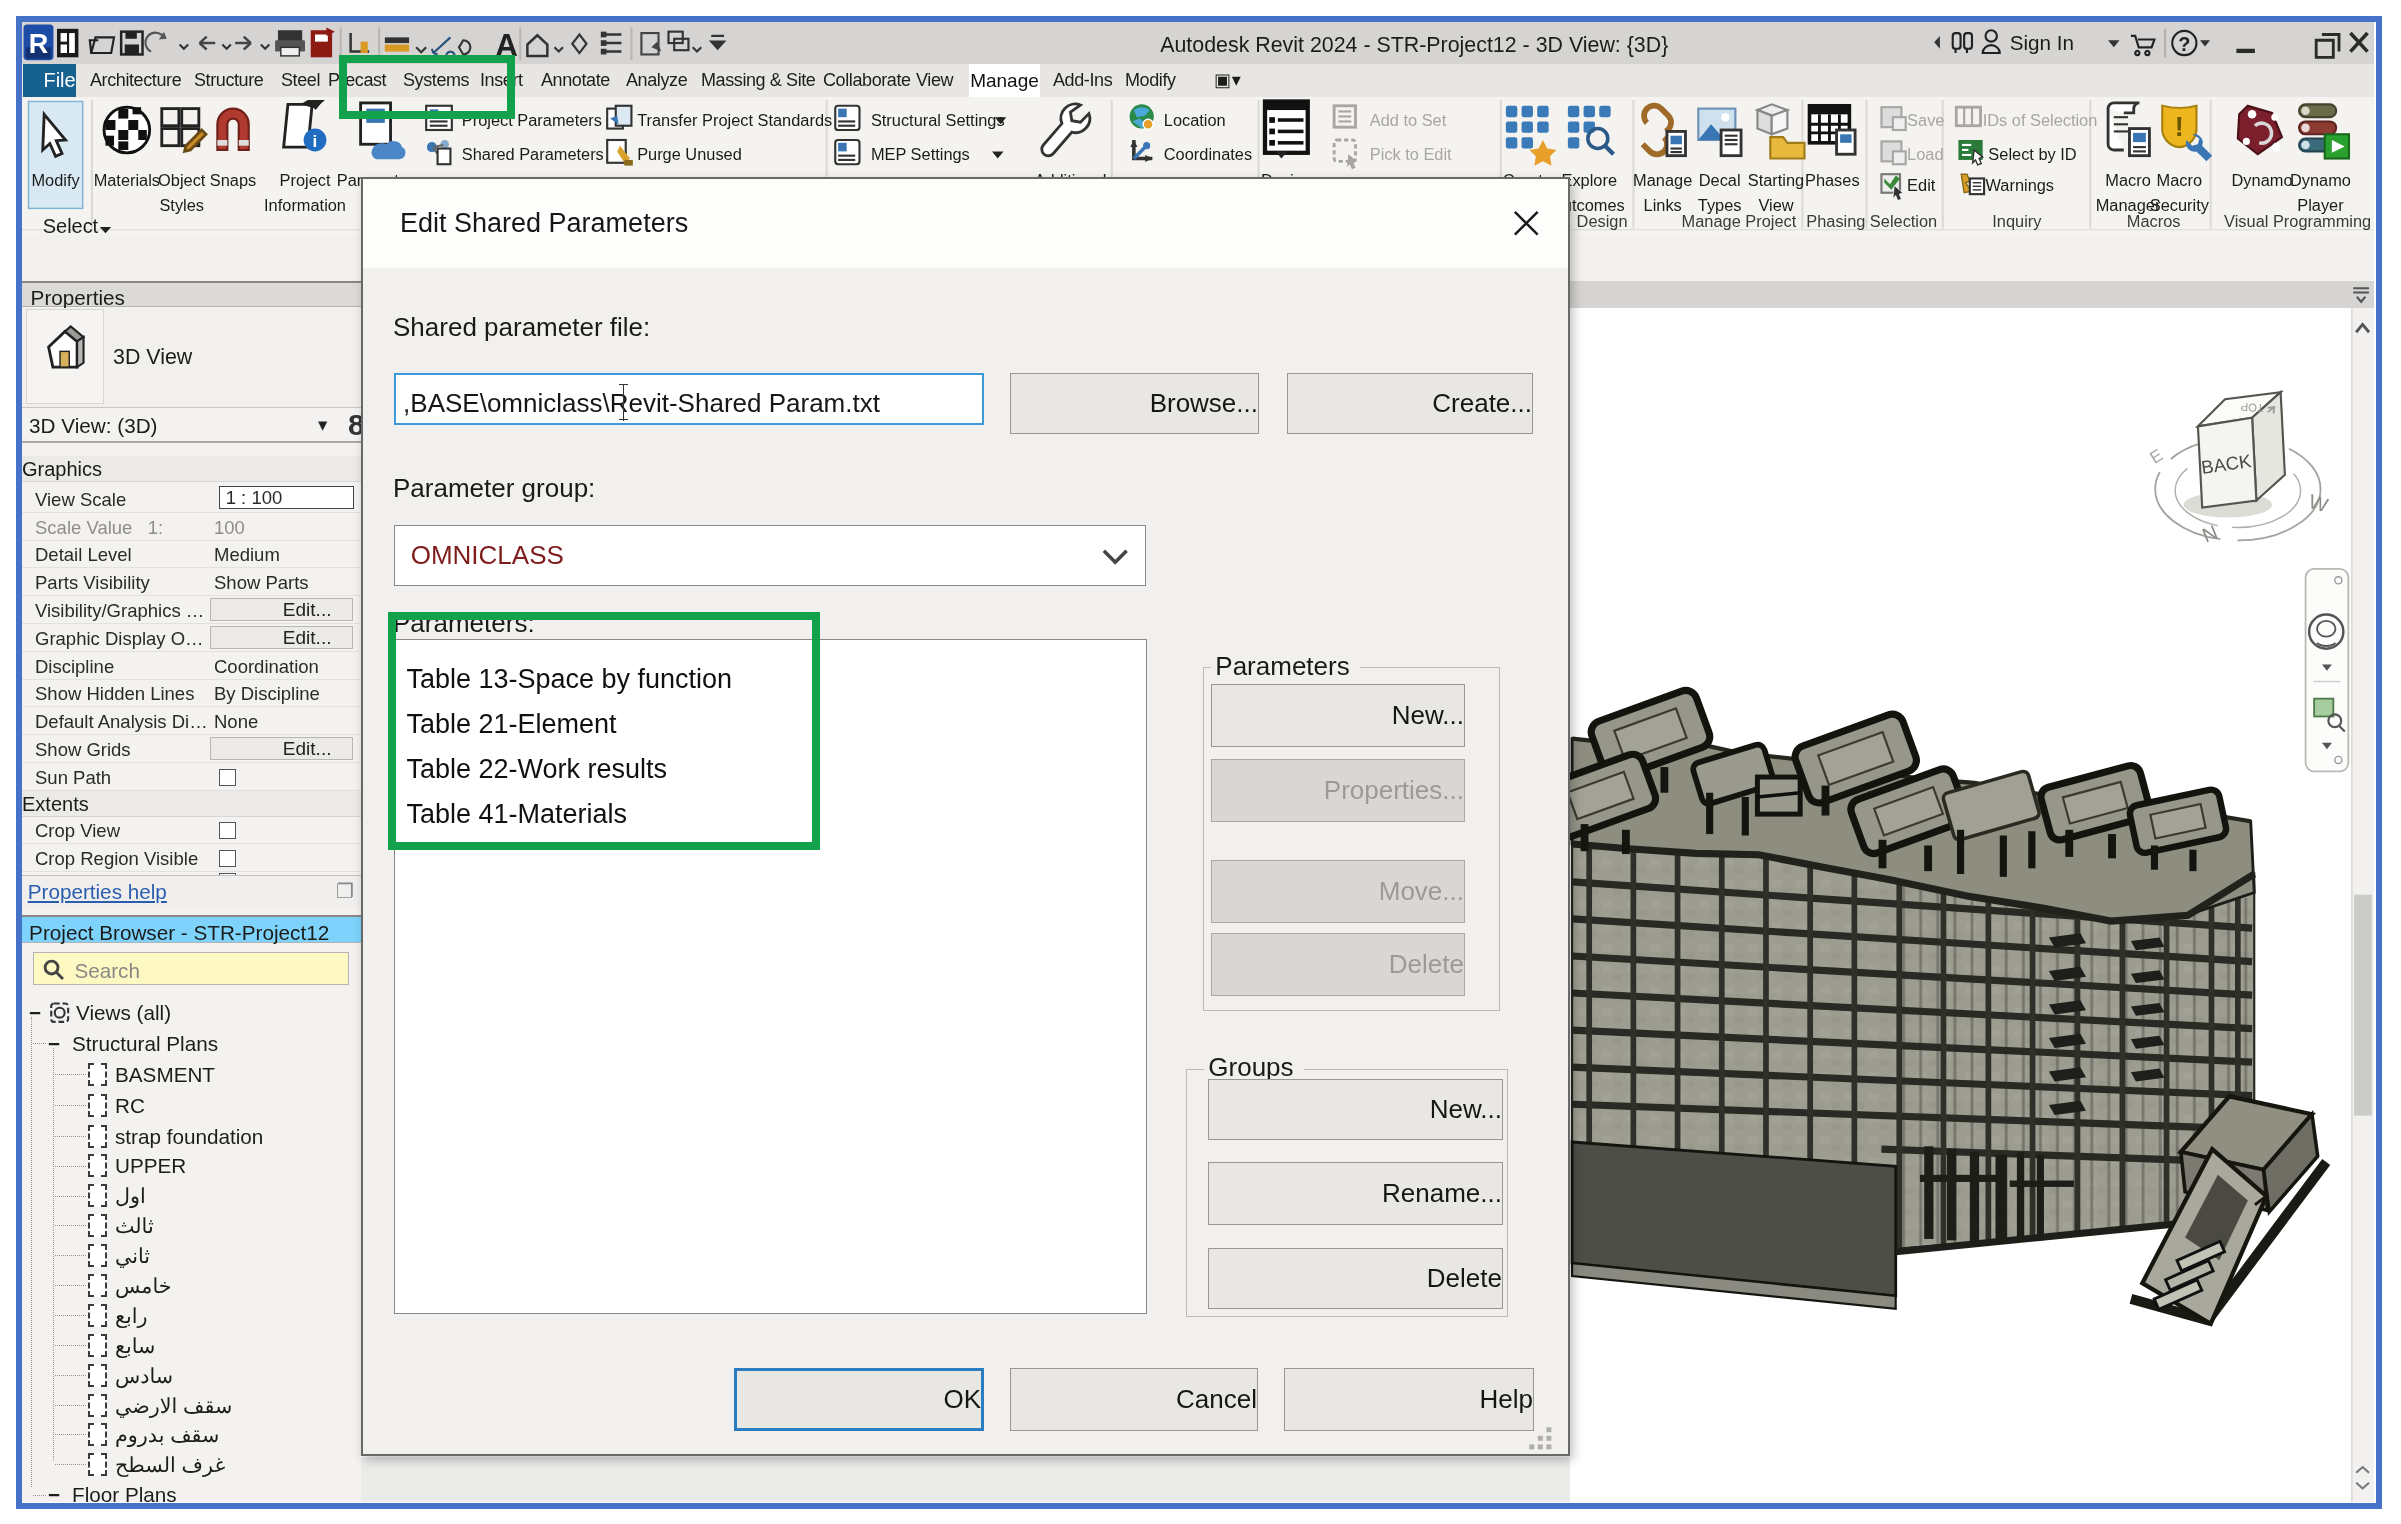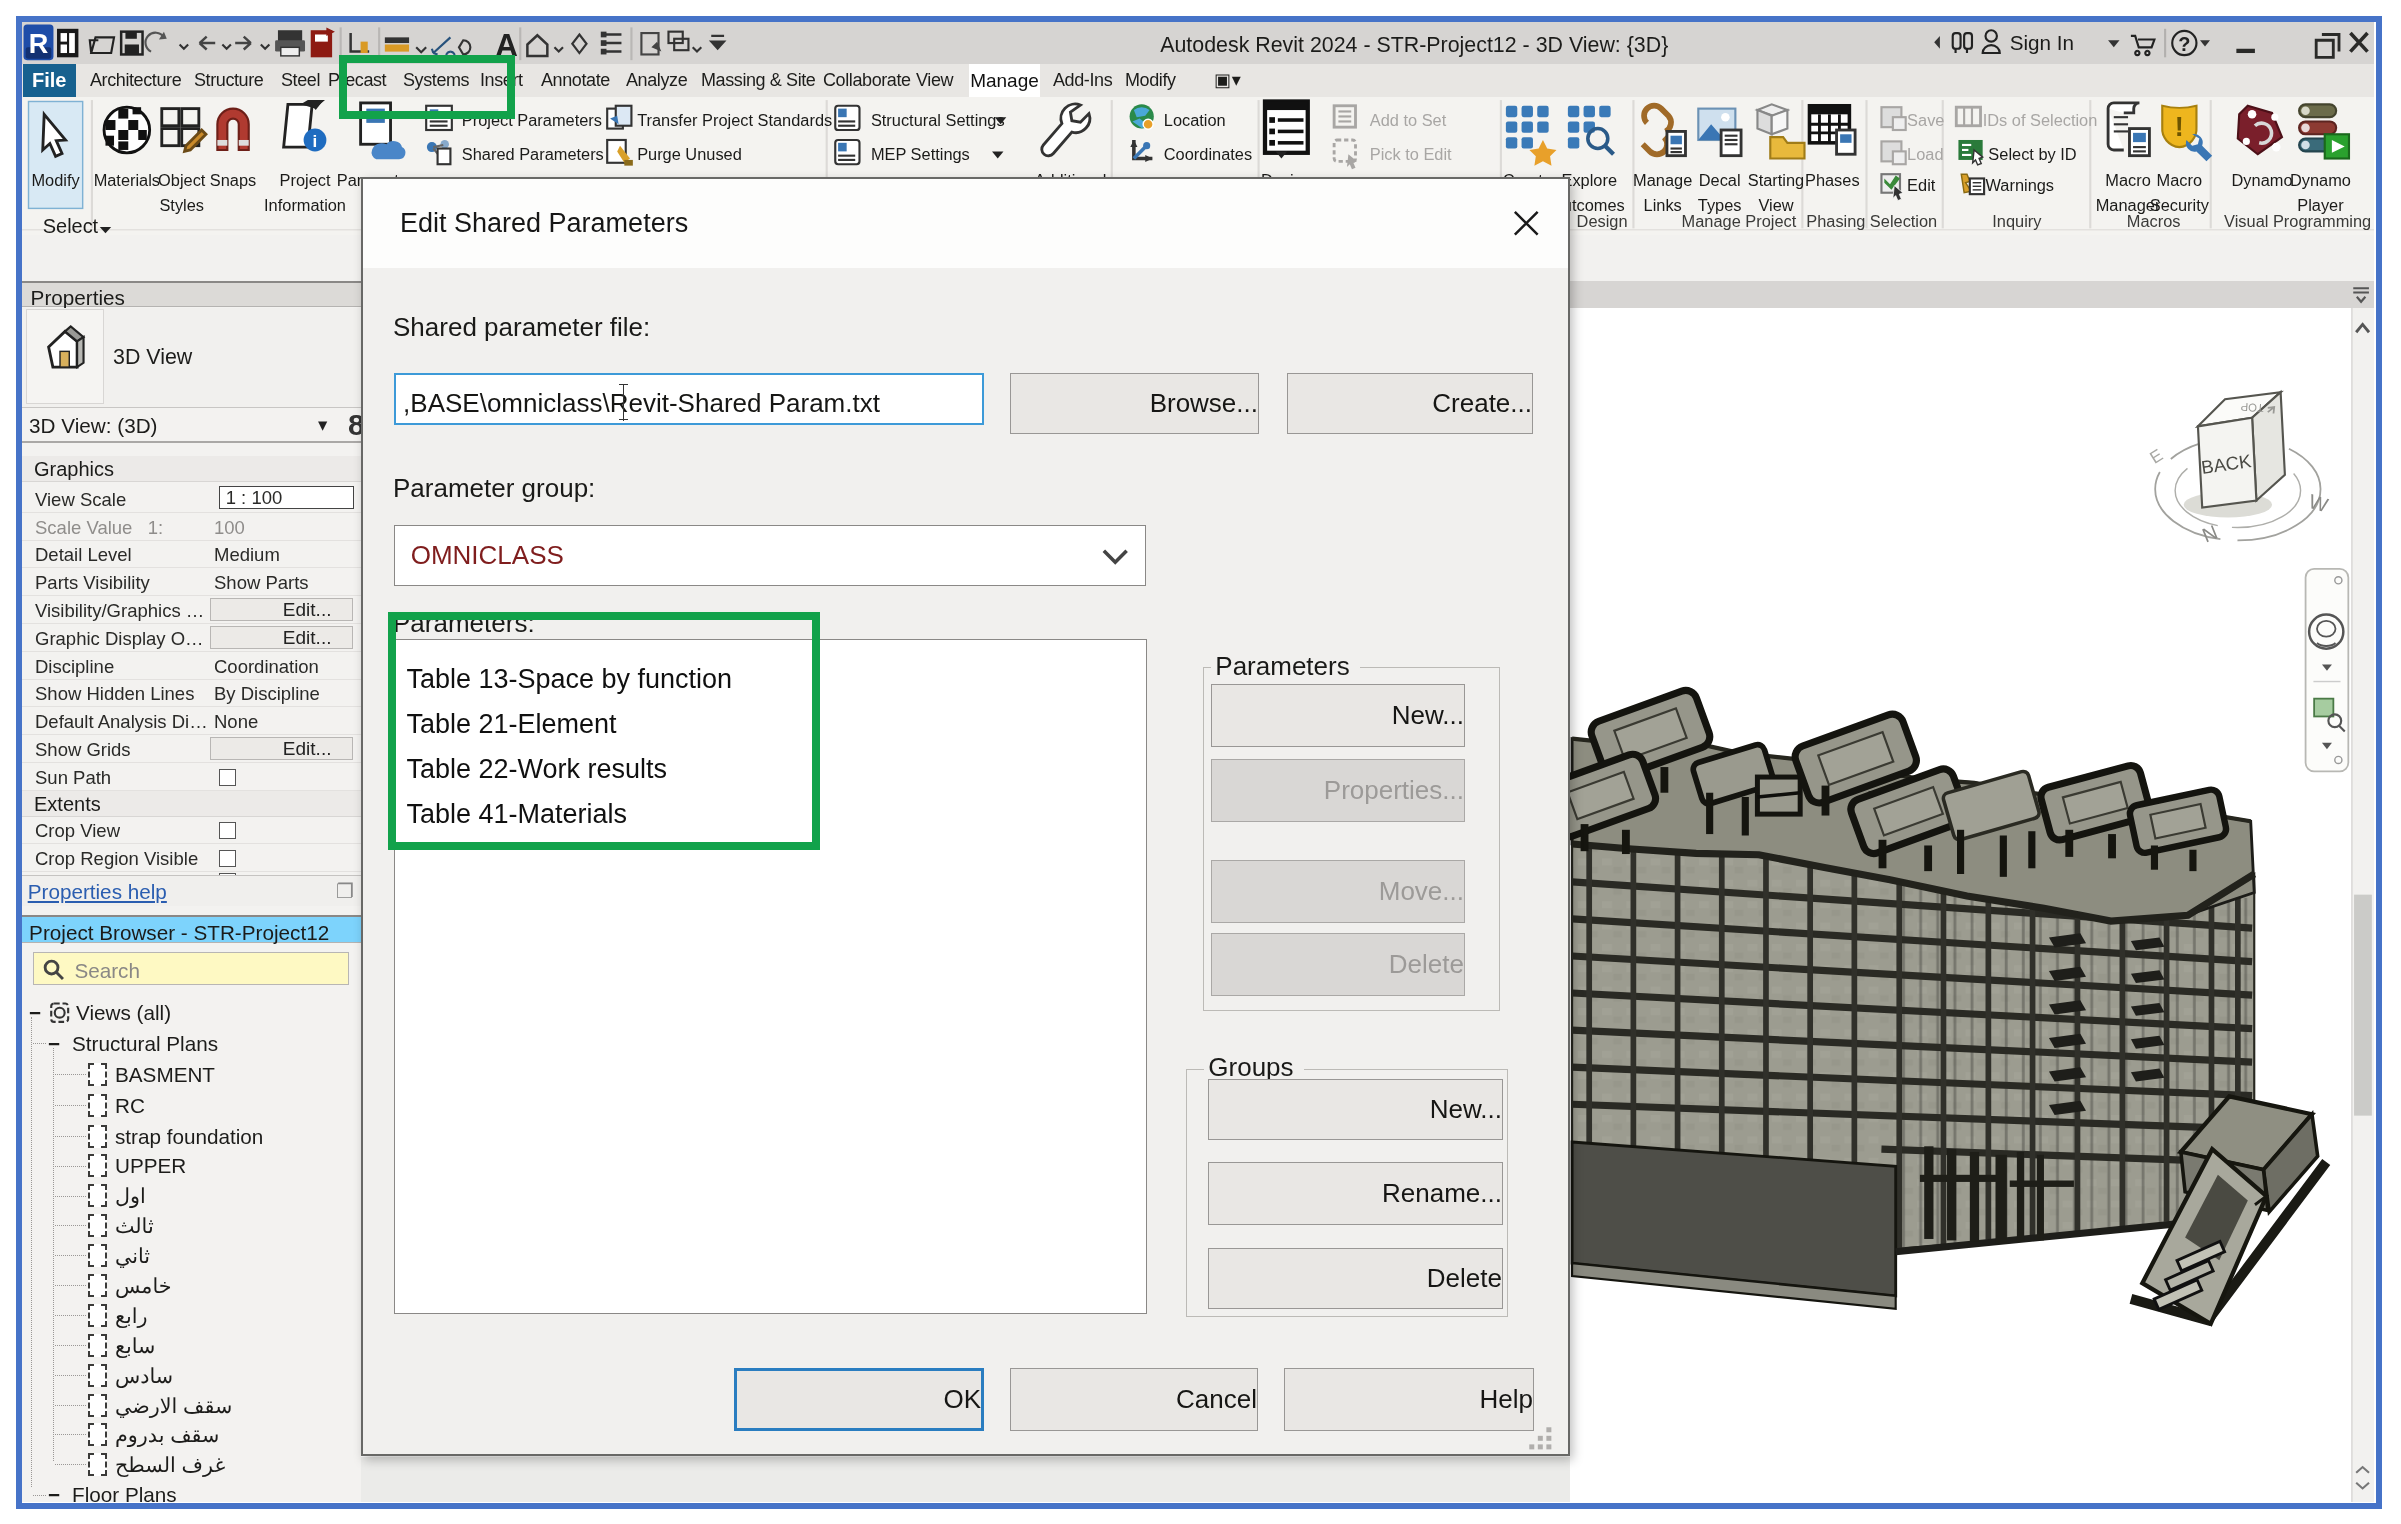--- a/index.html
+++ b/index.html
@@ -7,28 +7,28 @@
 .abs{position:absolute}
 #frame{left:15.7px;top:15.7px;width:2366px;height:1493px;border:6.4px solid #4673c8;background:#fff}
 
 #titlebar{left:22px;top:22px;width:2352px;height:42px;background:#d6d4d2}
 #tabrow{left:22px;top:64px;width:2352px;height:33px;background:#e8e6e3}
 #ribbon{left:22px;top:97px;width:2352px;height:138px;background:#f4f3f0}
 #optstrip{left:22px;top:235px;width:2352px;height:46px;background:#f2f1ef}
 #grayband{left:22px;top:281px;width:2352px;height:27px;background:#d7d5d3}
 #canvas{left:361px;top:308px;width:2013px;height:1194px;background:#fff}
 .tab{position:absolute;top:0;height:33px;line-height:33px;font-size:18px;letter-spacing:-0.4px;color:#1d1d1b;white-space:nowrap}
-#filetab{position:absolute;left:0.7px;top:0;width:53px;height:33px;background:#17618f;color:#fff;text-align:center;line-height:33px;font-size:20px;font-weight:bold}
+#filetab{position:absolute;left:0.7px;top:0;width:53px;height:33px;background:#17618f;color:#fff;text-align:right;line-height:33px;font-size:20px;font-weight:normal}
 #managetab{position:absolute;left:947px;top:0;width:71px;height:33px;background:#fff;text-align:center;line-height:33px;font-size:19px;color:#111}
 
 #props{left:22px;top:281px;width:339px;height:1221px;background:#f3f2f0}
 .prow{position:absolute;left:0;width:339px;height:28px;font-size:18.5px;overflow:hidden;color:#2a2a28;border-bottom:0.7px solid #e3e1df}
 .plabel{position:absolute;left:13px;top:3.6px;white-space:nowrap;max-width:178px;overflow:hidden;text-overflow:ellipsis}
 .pval{position:absolute;left:192px;top:3.6px;white-space:nowrap}
-.psec{position:absolute;left:0;width:404px;height:26px;background:#eceae8;font-size:20px;color:#1b1b19;padding-left:12px;line-height:26px;border-bottom:0.7px solid #d8d6d4}
+.psec{position:absolute;left:0;width:404px;height:26px;background:#eceae8;font-size:20px;color:#1b1b19;padding-left:0;line-height:26px;border-bottom:0.7px solid #d8d6d4}
 .peditbtn{position:absolute;left:188px;top:2.1px;width:143px;height:23px;background:#eceae7;border:0.7px solid #b8b6b4;font-size:19px;color:#222;text-align:right;padding-right:10px;line-height:21.4px}
 .pcheck{position:absolute;left:197px;top:5.7px;width:17px;height:17px;border:1.4px solid #555;background:#fff}
 
 .trow{position:absolute;font-size:20.7px;color:#1c1c1a;white-space:nowrap}
 .ticon{position:absolute;width:18.5px;height:23px;border:2.1px dashed #3a3a38;background:#fff}
 
 #dlg{left:361px;top:177px;width:1209px;height:1279px;background:#f1f0ee;border:2.1px solid #686866;box-shadow:2.9px 4.3px 10px rgba(0,0,0,.25)}
 #dlgtitle{position:absolute;left:0;top:0;width:100%;height:89px;background:#fdfdfc}
 #dlgtitle span{position:absolute;left:37px;top:28.5px;font-size:27px;color:#161616}
 .dbtn{position:absolute;background:#e9e7e4;border:1.4px solid #999795;font-size:26px;color:#161614;text-align:right}

